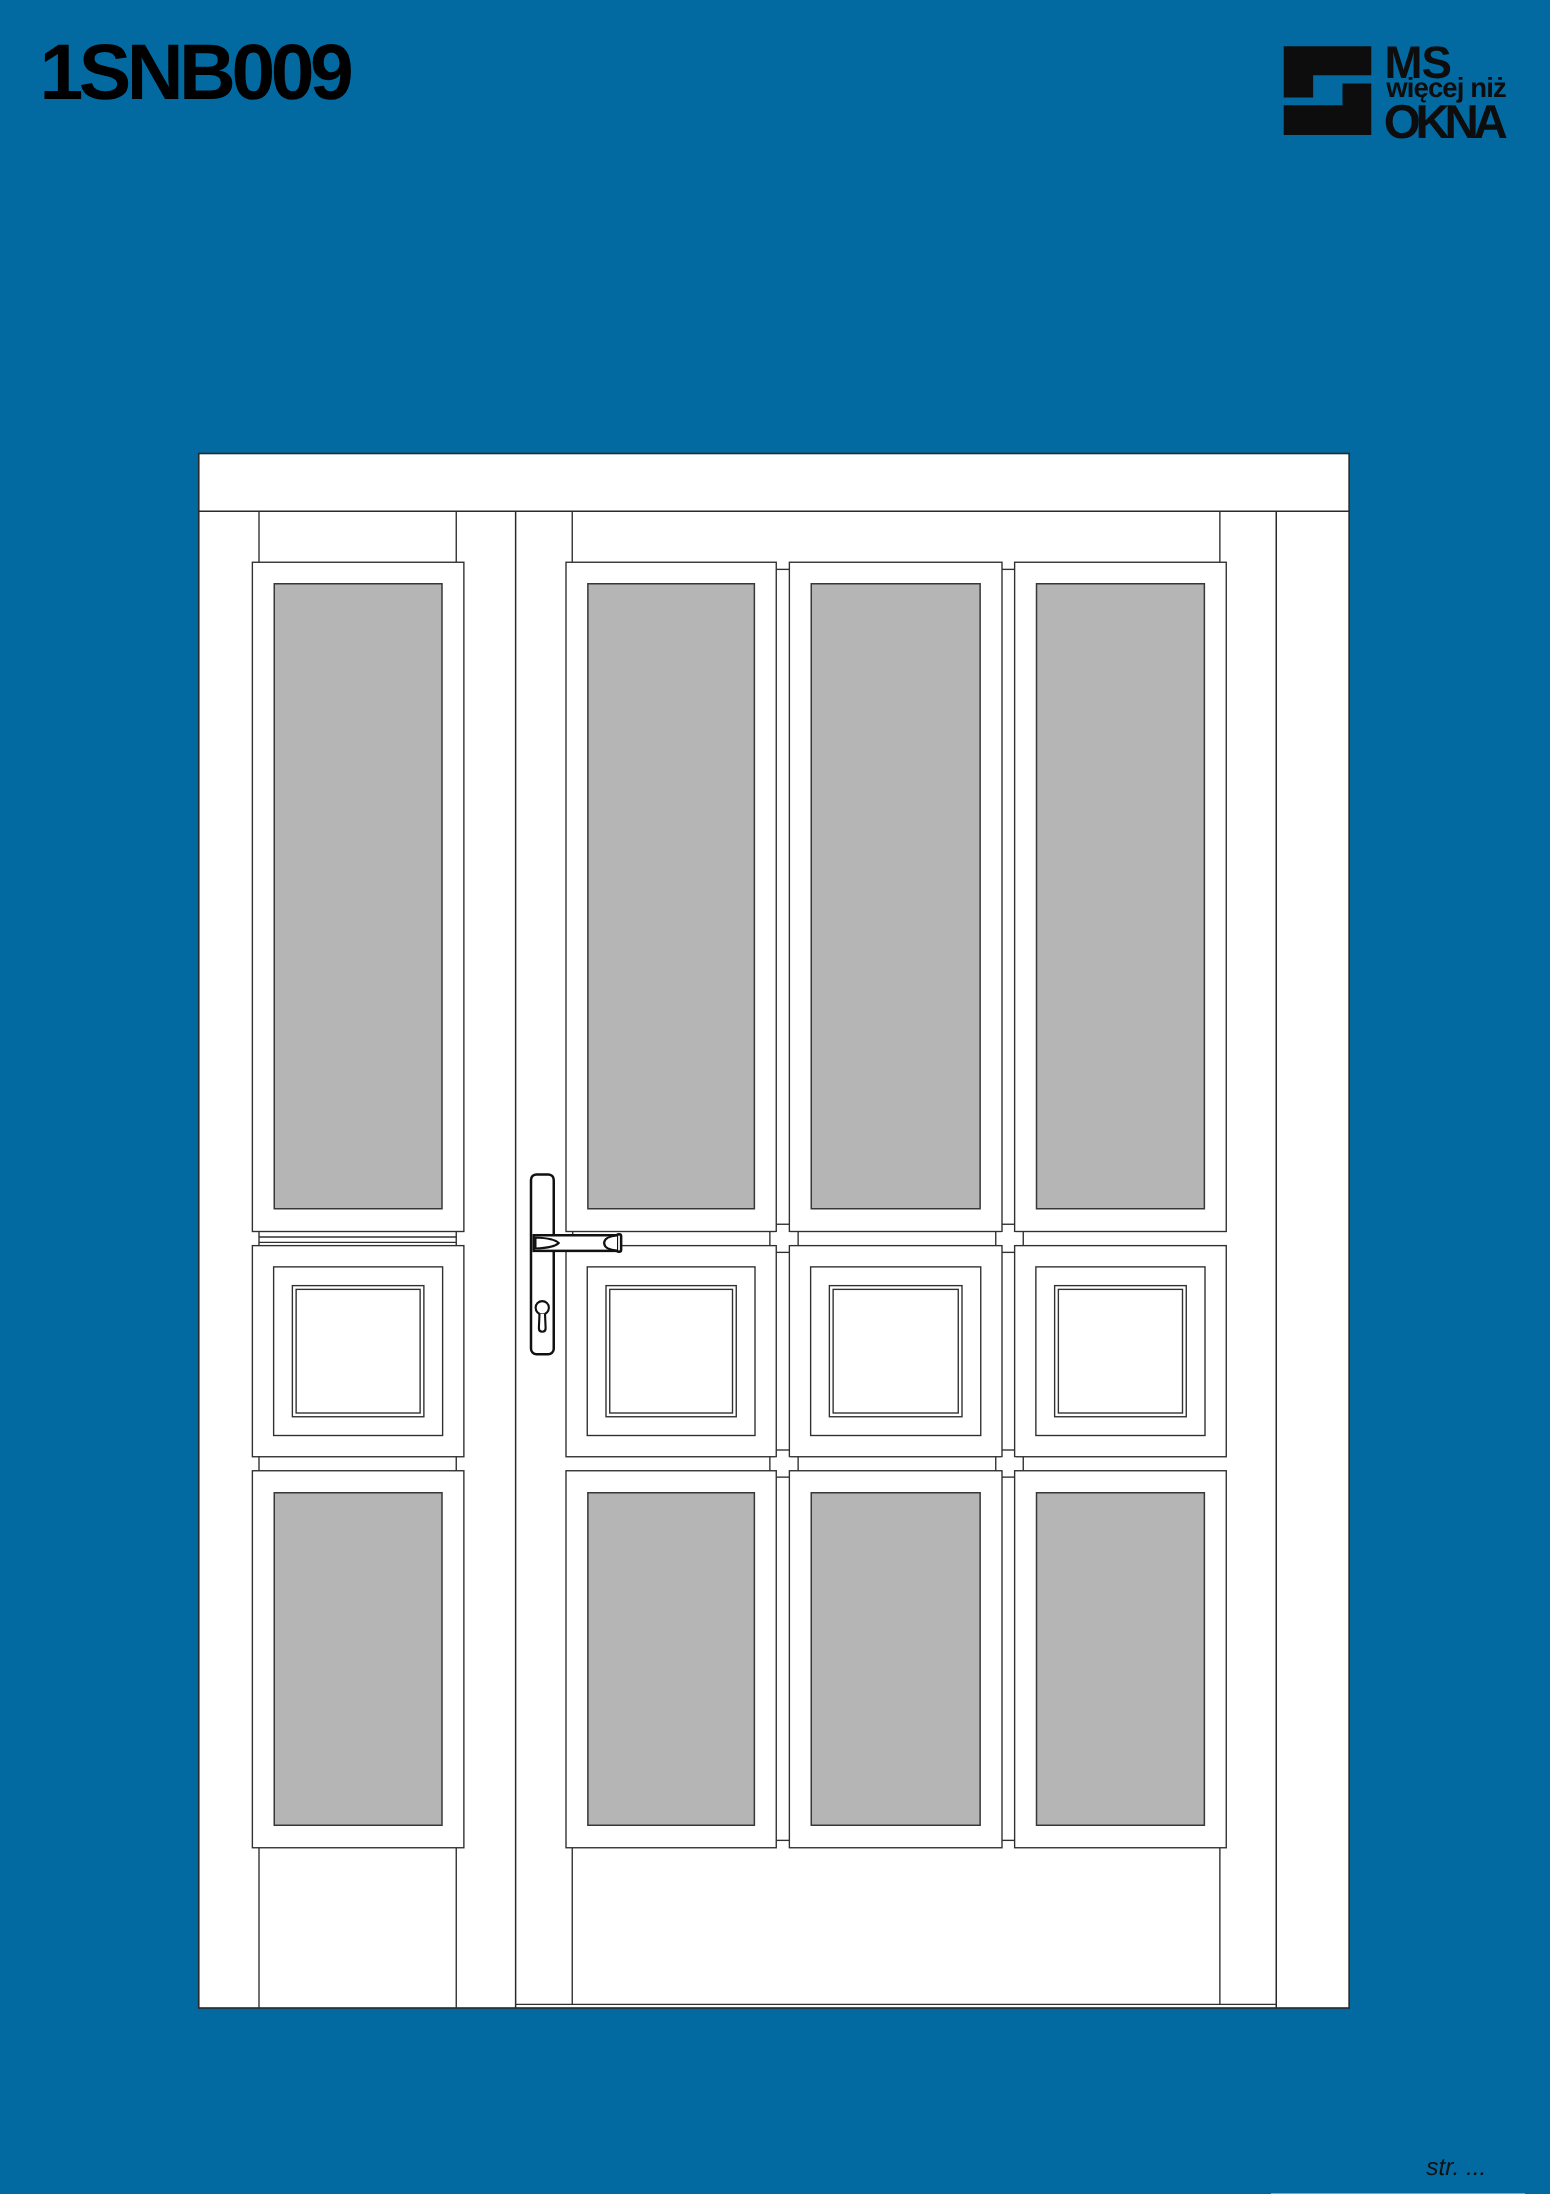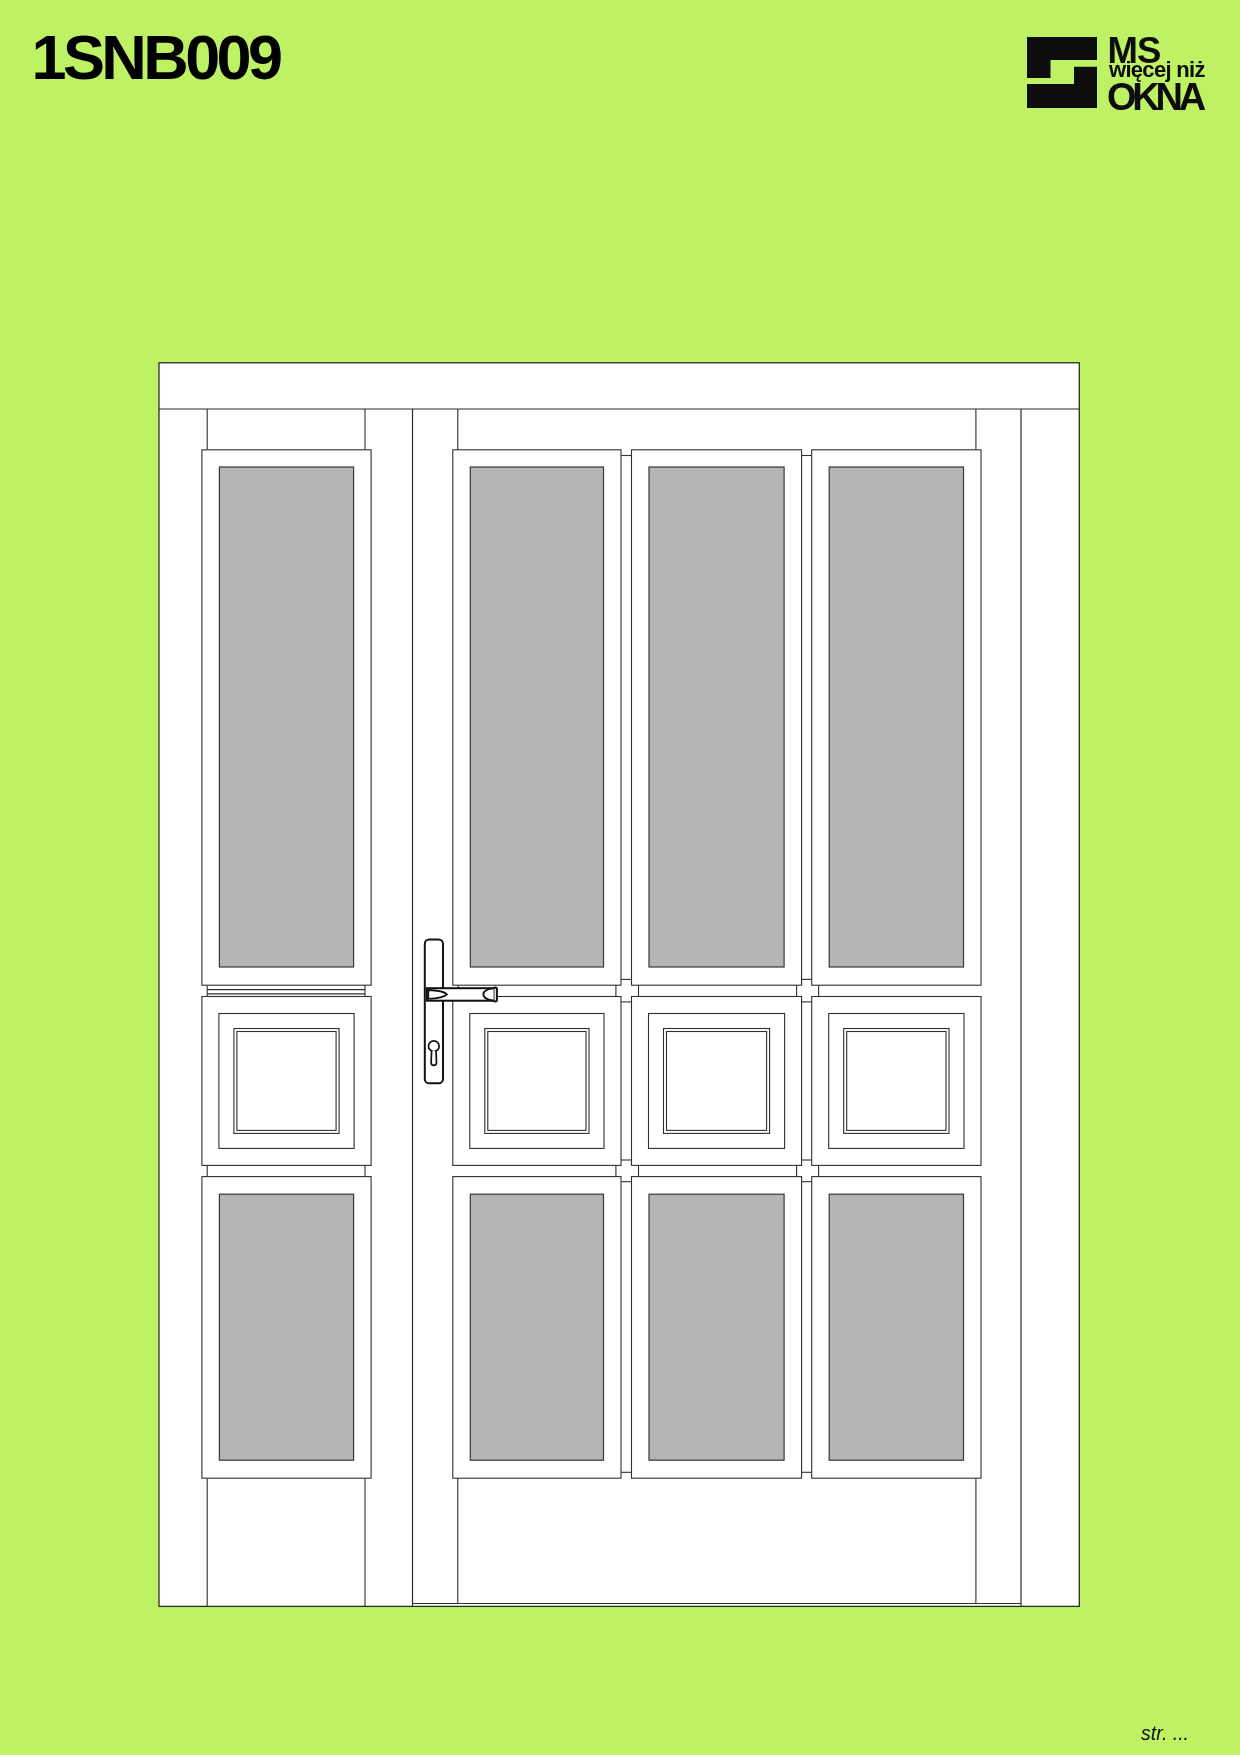--- a/index.html
+++ b/index.html
@@ -1,17 +1,17 @@
 <!DOCTYPE html>
 <html><head>
 <meta charset="utf-8">
 <title>1SNB009</title>
 <style>
   html,body { margin:0; padding:0; background:#ffffff; }
-  .page { position:relative; width:1240px; height:1755px; background:#bef264;
+  .page { position:relative; width:1240px; height:1755px; background:#0369a1;
           font-family:"Liberation Sans", sans-serif; overflow:hidden; }
   svg { position:absolute; left:0; top:0; }
 </style>
 </head>
 <body>
 <div class="page">
 <svg width="1240" height="1755" viewBox="0 0 1240 1755">
 
 <g>
         <text x="31.5" y="79.4" font-family="Liberation Sans, sans-serif" font-weight="bold" font-size="63" letter-spacing="-3.6" fill="#000000">1SNB009</text>

